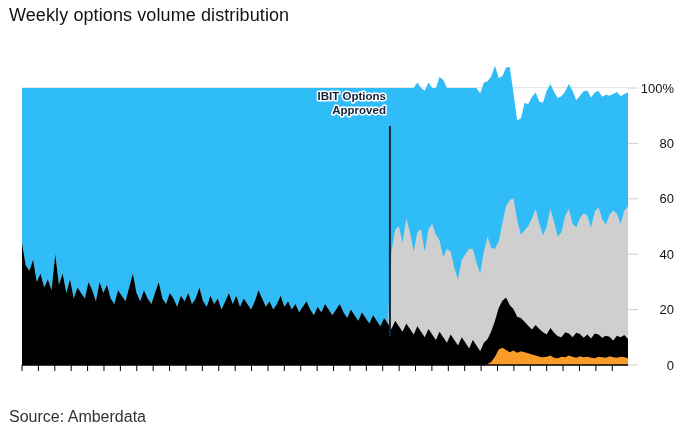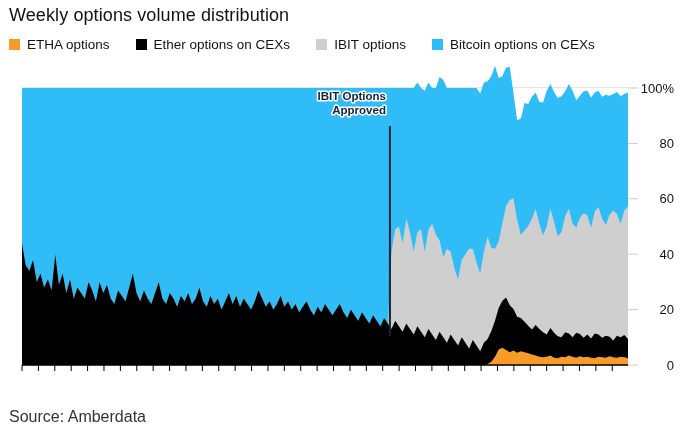--- a/index.html
+++ b/index.html
@@ -86,38 +86,20 @@
     font-weight: bold;
   }
 </style>
 </head>
 <body>
 
 <div id="chart-root">
 
   <div class="chart-title">Weekly options volume distribution</div>
 
-  <div class="legend">
-    <div class="legend-item">
-      <span class="legend-swatch" id="sw0" style="background: rgb(248, 155, 39);"></span>
-      <span class="legend-label">ETHA options</span>
-    </div>
-    <div class="legend-item">
-      <span class="legend-swatch" id="sw1" style="background: rgb(0, 0, 0);"></span>
-      <span class="legend-label">Ether options on CEXs</span>
-    </div>
-    <div class="legend-item">
-      <span class="legend-swatch" id="sw2" style="background: rgb(207, 207, 207);"></span>
-      <span class="legend-label">IBIT options</span>
-    </div>
-    <div class="legend-item">
-      <span class="legend-swatch" id="sw3" style="background: rgb(47, 188, 247);"></span>
-      <span class="legend-label">Bitcoin options on CEXs</span>
-    </div>
-  </div>
 
   <div class="plot-wrap">
     <svg class="plot" id="plot-svg" width="680" height="320" viewBox="0 0 680 320">
       <g id="grid-layer">
           <line x1="22" y1="305" x2="628" y2="305" stroke="#cccccc" stroke-width="1"></line>
           <line x1="22" y1="249.6" x2="628" y2="249.6" stroke="#cccccc" stroke-width="1"></line>
           <line x1="22" y1="194.2" x2="628" y2="194.2" stroke="#cccccc" stroke-width="1"></line>
           <line x1="22" y1="138.8" x2="628" y2="138.8" stroke="#cccccc" stroke-width="1"></line>
           <line x1="22" y1="83.39999999999998" x2="628" y2="83.39999999999998" stroke="#cccccc" stroke-width="1"></line>
           <line x1="22" y1="28" x2="628" y2="28" stroke="#cccccc" stroke-width="1"></line>

